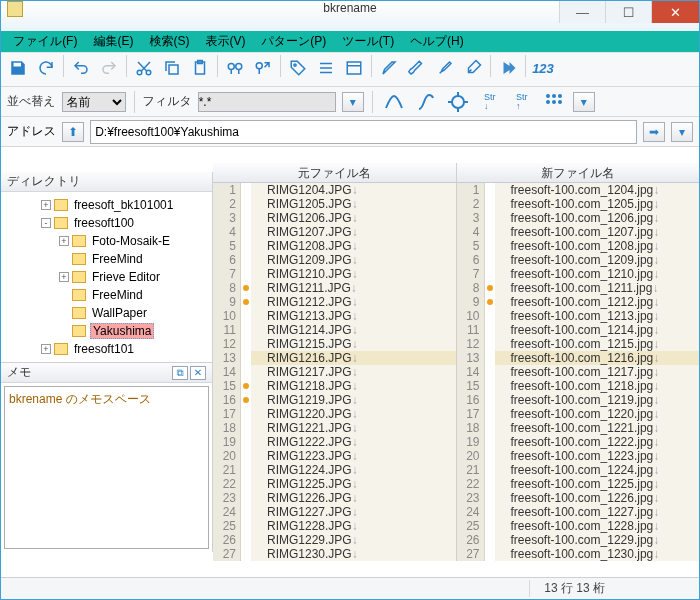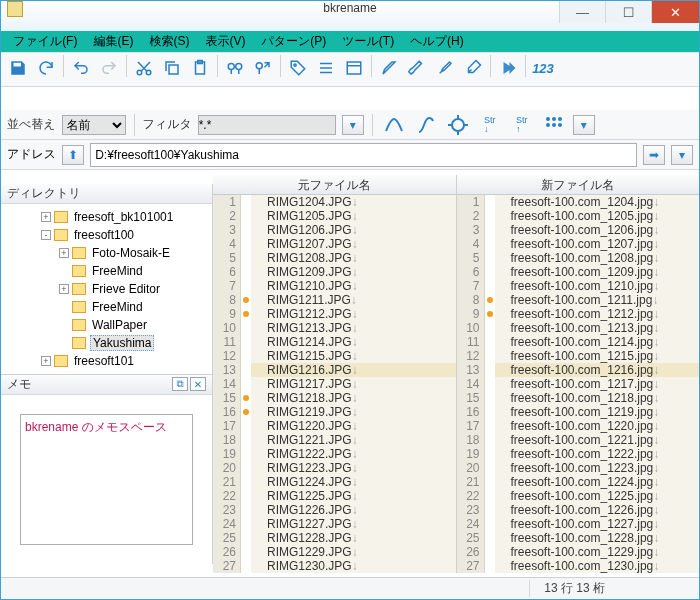--- a/index.html
+++ b/index.html
@@ -9,41 +9,41 @@
 .titlebar .title { position: absolute; left: 50%; transform: translateX(-50%); color: #333; }
 .winctrl { margin-left: auto; display: flex; height: 22px; }
 .winctrl div { width: 46px; display: flex; align-items: center; justify-content: center; font-family: sans-serif; font-size: 13px; color: #555; border-left: 1px solid #d0d8e0; background: #eef3f8; }
 .winctrl .close { background: #cf4c34; color: #fff; width: 48px; }
 .menubar { height: 22px; display: flex; align-items: center; padding: 0 4px; background: #14b8a6; border-bottom: 1px solid #e4e4e4; }
 .menubar span { padding: 2px 8px; cursor: default; }
 .toolbar { height: 34px; display: flex; padding: 2px 4px; border-bottom: 1px solid #d8d8d8; background: #f7f8fa; gap: 2px; }
 .tbtn { width: 26px; height: 26px; display: flex; align-items: center; justify-content: center; border: 1px solid transparent; color: #2a80c8; border-radius: 2px; }
 .tsep { width: 1px; height: 22px; background: #d0d0d0; margin: 0 2px; }
 .toolbar svg { width: 18px; height: 18px; }
-.row2 { height: 30px; display: flex; align-items: center; padding: 2px 6px; gap: 6px; border-bottom: 1px solid #d8d8d8; background: #f7f8fa; margin-top: 23px; }
+.row2 { height: 30px; display: flex; align-items: center; padding: 2px 6px; gap: 6px; border-bottom: 1px solid #d8d8d8; background: #f7f8fa; }
 .row2 label { color: #333; }
 .row2 select, .row2 input { height: 20px; border: 1px solid #abadb3; font-size: 12px; background: #e5e5e5; }
 .row2 .sortsel { width: 64px; }
 .row2 .filtin { width: 138px; }
 .addrrow { height: 30px; display: flex; align-items: center; padding: 2px 6px; gap: 6px; border-bottom: 1px solid #d8d8d8; background: #f7f8fa; justify-content: flex-end; }
 .addrrow .addrin { flex: 1; height: 24px; border: 1px solid #abadb3; padding: 0 4px; background: #fff; }
 .sbtn { width: 22px; height: 20px; border: 1px solid #abadb3; background: linear-gradient(#fefefe,#e6e8ec); display: flex; align-items: center; justify-content: center; color: #2a80c8; }
 .content { flex: 1; display: flex; min-height: 0; align-items: center; }
 .leftcol { width: 212px; display: flex; flex-direction: column; border-right: 1px solid #d0d0d0; }
 .panehdr { height: 20px; background: linear-gradient(#fcfcfd,#e9ecf0); border-bottom: 1px solid #d4d8de; padding: 2px 6px; color: #333; display: flex; align-items: center; }
 .panehdr .pbtns { margin-left: auto; display: flex; gap: 2px; }
 .panehdr .pb { width: 16px; height: 14px; border: 1px solid #9aa5b3; background: #fff; color: #2a80c8; font-size: 10px; display: flex; align-items: center; justify-content: center; }
 .tree { flex: 1; overflow: auto; padding: 4px 2px; }
 .tnode { display: flex; align-items: center; height: 18px; white-space: nowrap; }
 .tnode .exp { width: 10px; height: 10px; border: 1px solid #9c9c9c; display: flex; align-items: center; justify-content: center; font-size: 9px; color: #555; margin-right: 3px; background: #fff; }
 .tnode .fold { width: 14px; height: 12px; background: #fde18b; border: 1px solid #d8a438; margin-right: 4px; }
-.tnode.sel span.lbl { background: #e5e5e5; border: 1px dotted #6a9fd0; padding: 0 2px; }
+.tnode.sel span.lbl { background: #fca5a5; border: 1px dotted #6a9fd0; padding: 0 2px; }
 .tnode span.lbl { padding: 0 2px; }
 .memo { height: 190px; border-top: 1px solid #d0d0d0; display: flex; flex-direction: column; }
-.memoarea { flex: 1; border: 1px solid #abadb3; margin: 19px; padding: 4px; color: #be185d; overflow: auto; }
+.memoarea { flex: 1; border: 1px solid #abadb3; margin: 3px; padding: 4px; color: #a16207; overflow: auto; }
 .filecol { flex: 1; display: flex; flex-direction: column; border-right: 1px solid #d0d0d0; min-width: 0; }
 .filecol:last-child { border-right: none; }
 .colhdr { height: 20px; background: linear-gradient(#fcfcfd,#e8ebef); border-bottom: 1px solid #c8ccd2; text-align: center; padding-top: 2px; color: #333; }
 .filelist { flex: 1; overflow: auto; font-family: "MS Gothic", monospace; font-size: 12px; }
 .frow { display: flex; height: 14px; line-height: 14px; white-space: nowrap; }
 .frow .num { width: 28px; text-align: right; background: #eceade; color: #888; padding-right: 4px; border-right: 1px solid #d8d4c4; }
 .frow .mark { width: 10px; display: flex; align-items: center; justify-content: center; }
 .frow .mark.on::before { content: ""; width: 6px; height: 6px; background: #f0a020; border-radius: 50%; display: block; }
 .frow .fn { padding-left: 16px; background: #f6f4ea; flex: 1; color: #333; }
 .frow .ret { color: #aaa; }

